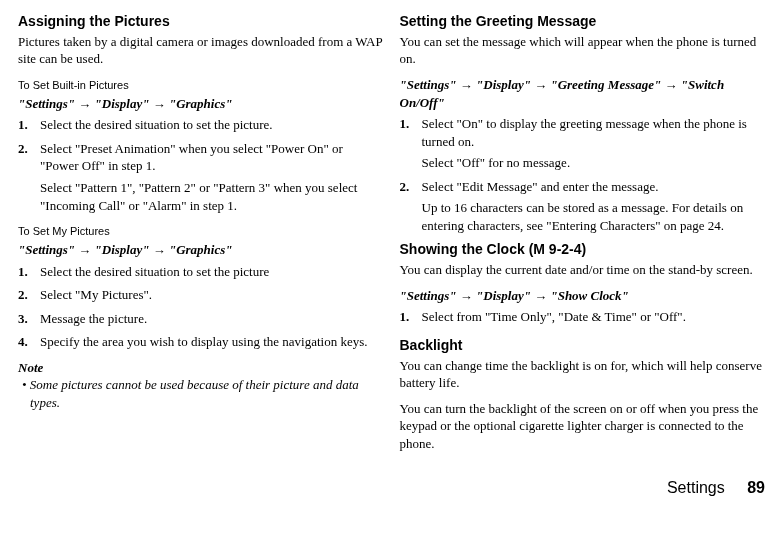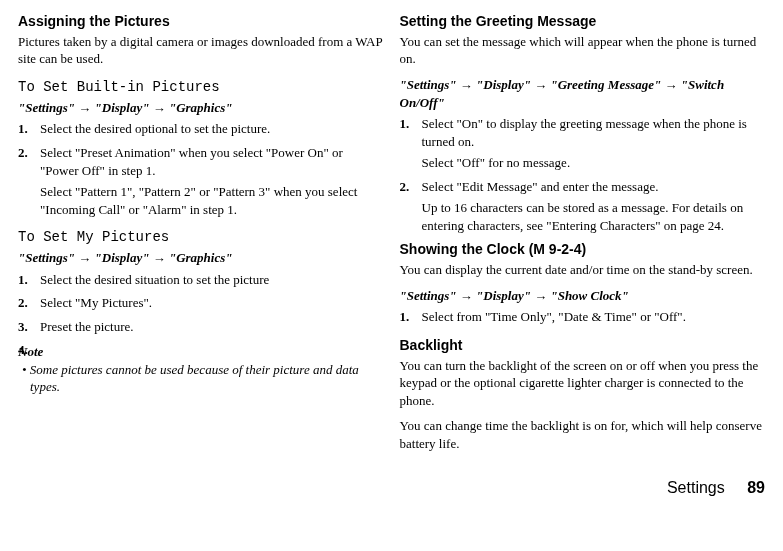--- a/index.html
+++ b/index.html
@@ -19,23 +19,23 @@
   .col {
     flex: 1;
   }
   .heading-bold {
     font-family: Arial, Helvetica, sans-serif;
     font-weight: bold;
     font-size: 14px;
     margin: 0 0 2px 0;
   }
   .subhead {
-    font-family: Liberation Mono, monospace;
+    font-family: Liberation Sans, sans-serif;
     font-weight: normal;
-    font-size: 14px;
+    font-size: 11px;
     margin: 10px 0 2px 0;
   }
   .path {
     font-style: italic;
     font-weight: bold;
     margin: 2px 0 4px 0;
   }
   p {
     margin: 2px 0 8px 0;
   }
@@ -88,33 +88,33 @@
 <body>
 
 <div class="columns">
   <div class="col">
     <div class="heading-bold">Assigning the Pictures</div>
     <p>Pictures taken by a digital camera or images downloaded from a WAP site can be used.</p>
 
     <div class="subhead">To Set Built-in Pictures</div>
     <div class="path">"Settings" → "Display" → "Graphics"</div>
     <ol class="steps">
-      <li><span class="num">1.</span><span>Select the desired optional to set the picture.</span></li>
+      <li><span class="num">1.</span><span>Select the desired situation to set the picture.</span></li>
       <li><span class="num">2.</span><span>Select "Preset Animation" when you select "Power On" or "Power Off" in step 1.</span>
         <div class="step-sub">Select "Pattern 1", "Pattern 2" or "Pattern 3" when you select "Incoming Call" or "Alarm" in step 1.</div>
       </li>
     </ol>
 
     <div class="subhead">To Set My Pictures</div>
     <div class="path">"Settings" → "Display" → "Graphics"</div>
     <ol class="steps">
       <li><span class="num">1.</span><span>Select the desired situation to set the picture</span></li>
       <li><span class="num">2.</span><span>Select "My Pictures".</span></li>
-      <li><span class="num">3.</span><span>Preset the picture.</span></li>
-      <li><span class="num">4.</span></li>
+      <li><span class="num">3.</span><span>Message the picture.</span></li>
+      <li><span class="num">4.</span><span>Specify the area you wish to display using the navigation keys.</span></li>
     </ol>
 
     <div class="note-head">Note</div>
     <p class="note-body">• Some pictures cannot be used because of their picture and data types.</p>
   </div>
 
   <div class="col">
     <div class="heading-bold">Setting the Greeting Message</div>
     <p>You can set the message which will appear when the phone is turned on.</p>
     <div class="path">"Settings" → "Display" → "Greeting Message" → "Switch On/Off"</div>
@@ -131,21 +131,21 @@
       <span>Showing the Clock</span>
       <span class="inline-code">(M 9-2-4)</span>
     </div>
     <p>You can display the current date and/or time on the stand-by screen.</p>
     <div class="path">"Settings" → "Display" → "Show Clock"</div>
     <ol class="steps">
       <li><span class="num">1.</span><span>Select from "Time Only", "Date &amp; Time" or "Off".</span></li>
     </ol>
 
     <div class="heading-bold" style="margin-top:10px;">Backlight</div>
+    <p>You can change time the backlight is on for, which will help conserve battery life.</p>
     <p>You can turn the backlight of the screen on or off when you press the keypad or the optional cigarette lighter charger is connected to the phone.</p>
-    <p>You can change time the backlight is on for, which will help conserve battery life.</p>
   </div>
 </div>
 
 <div class="footer">
   <span>Settings</span>
   <span class="page">89</span>
 </div>
 
 </body></html>

